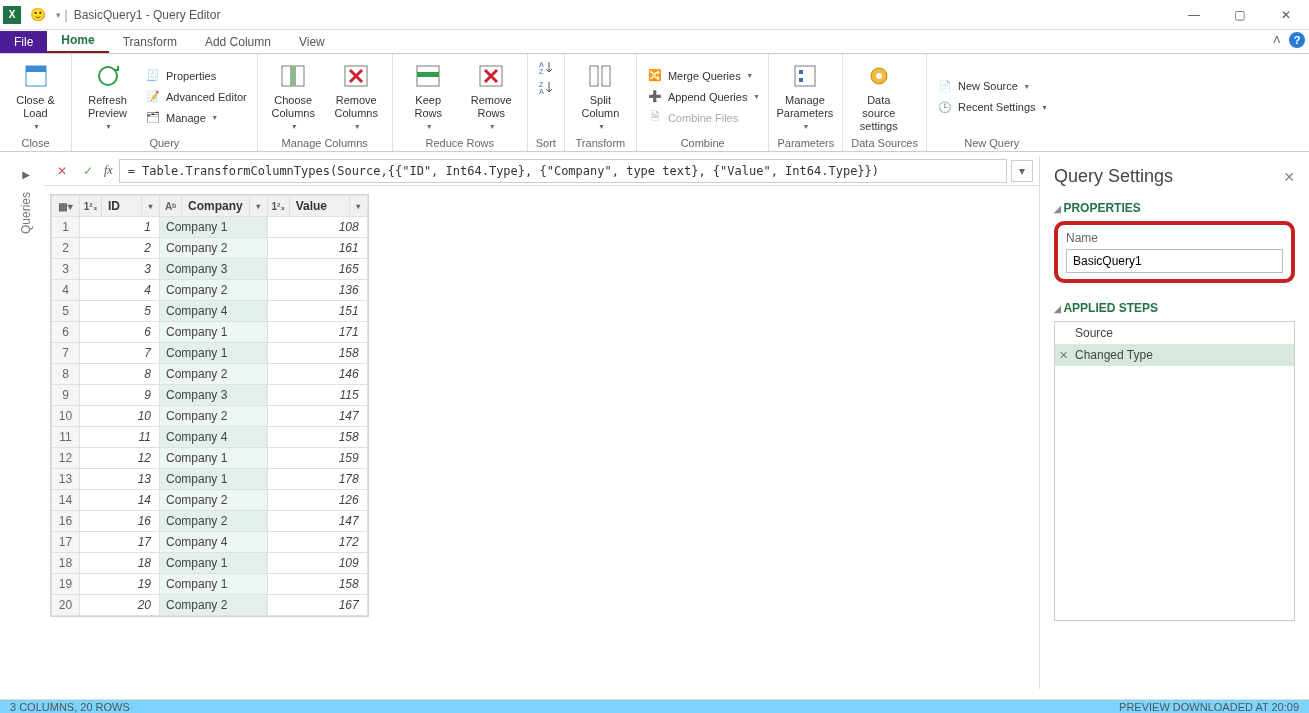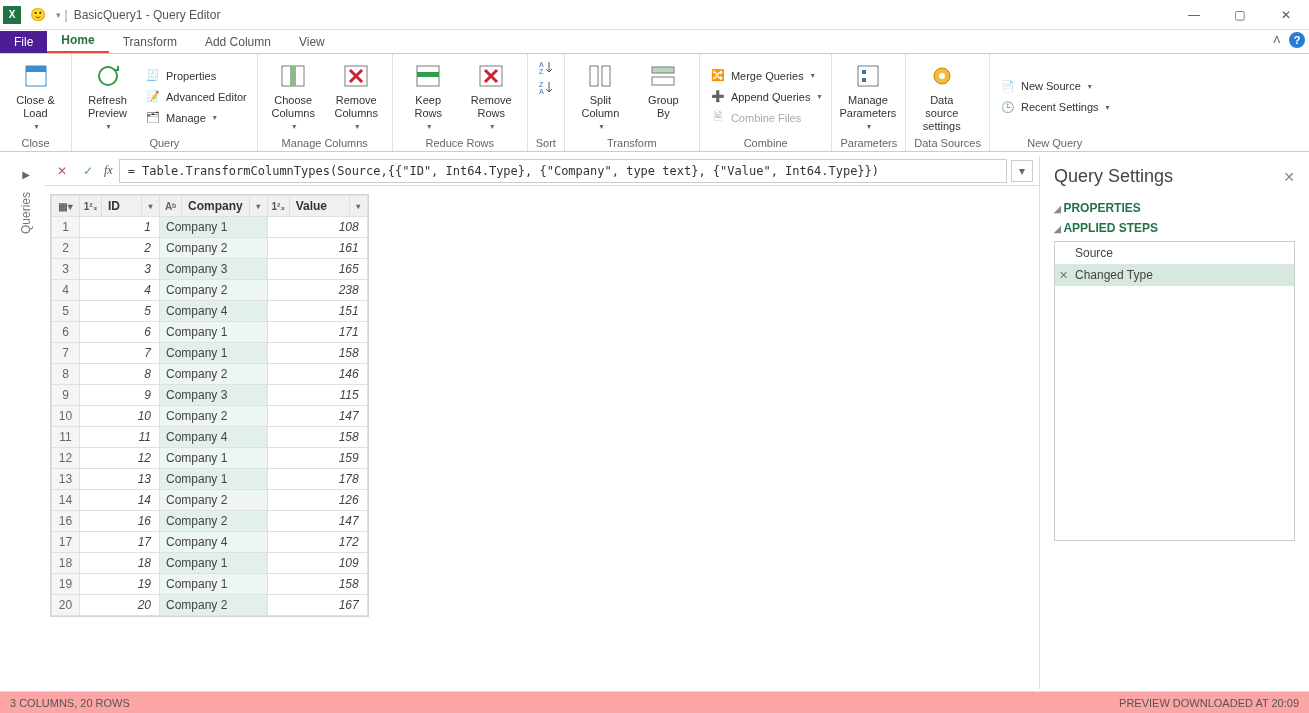--- a/index.html
+++ b/index.html
@@ -11,21 +11,21 @@
 .titlebar .excel-ico { background:#217346; color:#fff; font-weight:bold; font-size:10px; width:18px; height:18px; display:flex; align-items:center; justify-content:center; }
 .titlebar .title { margin-left:6px; color:#555; }
 .titlebar .caret { margin-left:4px; color:#888; font-size:9px; }
 .winbtns { margin-left:auto; display:flex; }
 .winbtns div { width:46px; height:30px; display:flex; align-items:center; justify-content:center; color:#555; }
 
 
 .tabstrip { height:24px; display:flex; align-items:end; border-bottom:1px solid #ccc; position:relative; }
 .tab { padding:4px 14px; font-size:12px; color:#555; cursor:pointer; }
 .tab.file { background:#4c1d95; color:#fff; }
-.tab.active { color:#217346; font-weight:600; border-bottom:2px solid #ef4444; }
+.tab.active { color:#217346; font-weight:600; border-bottom:2px solid #7f1d1d; }
 .tabstrip .rightctl { position:absolute; right:4px; top:2px; display:flex; gap:8px; align-items:center; color:#666;}
 .helpcircle { width:16px; height:16px; background:#2b7cd3;color:#fff;border-radius:50%;display:flex;align-items:center;justify-content:center;font-size:11px;font-weight:bold;}
 
 
 .ribbon { height:98px; display:flex; border-bottom:1px solid #ccc; }
 .group { border-right:1px solid #e2e2e2; padding:4px 8px 2px 8px; display:flex; flex-direction:column; justify-content:space-between; }
 .group-body { display:flex; gap:8px; flex:1; }
 .group-label { text-align:center; font-size:11px; color:#666; padding-top:2px; }
 .bigbtn { display:flex; flex-direction:column; align-items:center; justify-content:flex-start; width:55px; padding:2px 2px; cursor:pointer; text-align:center; font-size:11px; line-height:13px; }
 .bigbtn .ico { width:32px; height:32px; margin-bottom:2px; display:flex; align-items:center; justify-content:center; }
@@ -74,21 +74,21 @@
 .section-hdr::before { content:"◢ "; font-size:9px; color:#888;}
 .prop-label { color:#666; font-size:12px; margin-bottom:4px;}
 .name-input { width:100%; padding:4px 6px; border:1px solid #bbb; font-size:12px; }
 .redbox { border:4px solid #c62020; border-radius:10px; padding:6px 8px; margin-bottom:18px;}
 .steps-list { border:1px solid #ccc; min-height:300px; }
 .step { padding:4px 20px; font-size:12px; color:#444; position:relative;}
 .step.sel { background:#d7e9df; }
 .step .delx { position:absolute; left:4px; top:5px; font-size:11px; color:#777;}
 
 
-.statusbar { position:absolute; left:0; right:0; bottom:0; height:22px; background:#fca5a5; border-top:1px solid #ddd; display:flex; align-items:center; padding:0 10px; font-size:11px; color:#555;}
+.statusbar { position:absolute; left:0; right:0; bottom:0; height:14px; background:#7dd3fc; border-top:1px solid #ddd; display:flex; align-items:center; padding:0 10px; font-size:11px; color:#555;}
 .statusbar .right { margin-left:auto; }
 
 
 svg { display:block; }
 </style>
 </head>
 <body>
 
 <div class="titlebar">
   <span class="icon excel-ico">X</span>
@@ -244,30 +244,20 @@
     <div class="group-body">
       <div class="bigbtn ddarrow">
         <span class="ico">
             <svg width="28" height="28">
               <rect x="4" y="4" width="8" height="20" fill="#fff" stroke="#7a7a7a"></rect>
               <rect x="16" y="4" width="8" height="20" fill="#fff" stroke="#7a7a7a"></rect>
             </svg>
           </span>
         <span style="white-space:pre-line">Split
 Column</span>
-      </div>
-      <div class="bigbtn">
-        <span class="ico">
-            <svg width="28" height="28">
-              <rect x="3" y="5" width="22" height="6" fill="#bcd8bc" stroke="#7a7a7a"></rect>
-              <rect x="3" y="15" width="22" height="8" fill="#fff" stroke="#7a7a7a"></rect>
-            </svg>
-          </span>
-        <span style="white-space:pre-line">Group
-By</span>
       </div>
     </div>
     <div class="group-label">Transform</div>
   </div>
 
   <div class="group">
     <div class="group-body">
       <div class="smallbtns">
         <div class="smallbtn ddarrow">
             <span class="sico">🔀</span>
@@ -397,21 +387,21 @@
             <tr>
               <td class="rownum">3</td>
   <td class="num">3</td>
   <td class="text">Company 3</td>
   <td class="num">165</td>
             </tr>
             <tr>
               <td class="rownum">4</td>
   <td class="num">4</td>
   <td class="text">Company 2</td>
-  <td class="num">238</td>
+  <td class="num">136</td>
             </tr>
             <tr>
               <td class="rownum">5</td>
   <td class="num">5</td>
   <td class="text">Company 4</td>
   <td class="num">151</td>
             </tr>
             <tr>
               <td class="rownum">6</td>
   <td class="num">6</td>
@@ -501,20 +491,24 @@
     </div>
   </div>
 
   <div class="rightpane">
     <h2>
         <span>Query Settings</span>
         <span class="closex">✕</span>
       </h2>
 
     <div class="section-hdr">PROPERTIES</div>
+    <div class="redbox">
+      <div class="prop-label">Name</div>
+      <input class="name-input" value="BasicQuery1" style="">
+    </div>
 
     <div class="section-hdr">APPLIED STEPS</div>
     <div class="steps-list">
       <div class="step"><span>Source</span></div>
       <div class="step sel"><span class="delx">✕</span><span>Changed Type</span></div>
     </div>
   </div>
 </div>
 
 <div class="statusbar">

